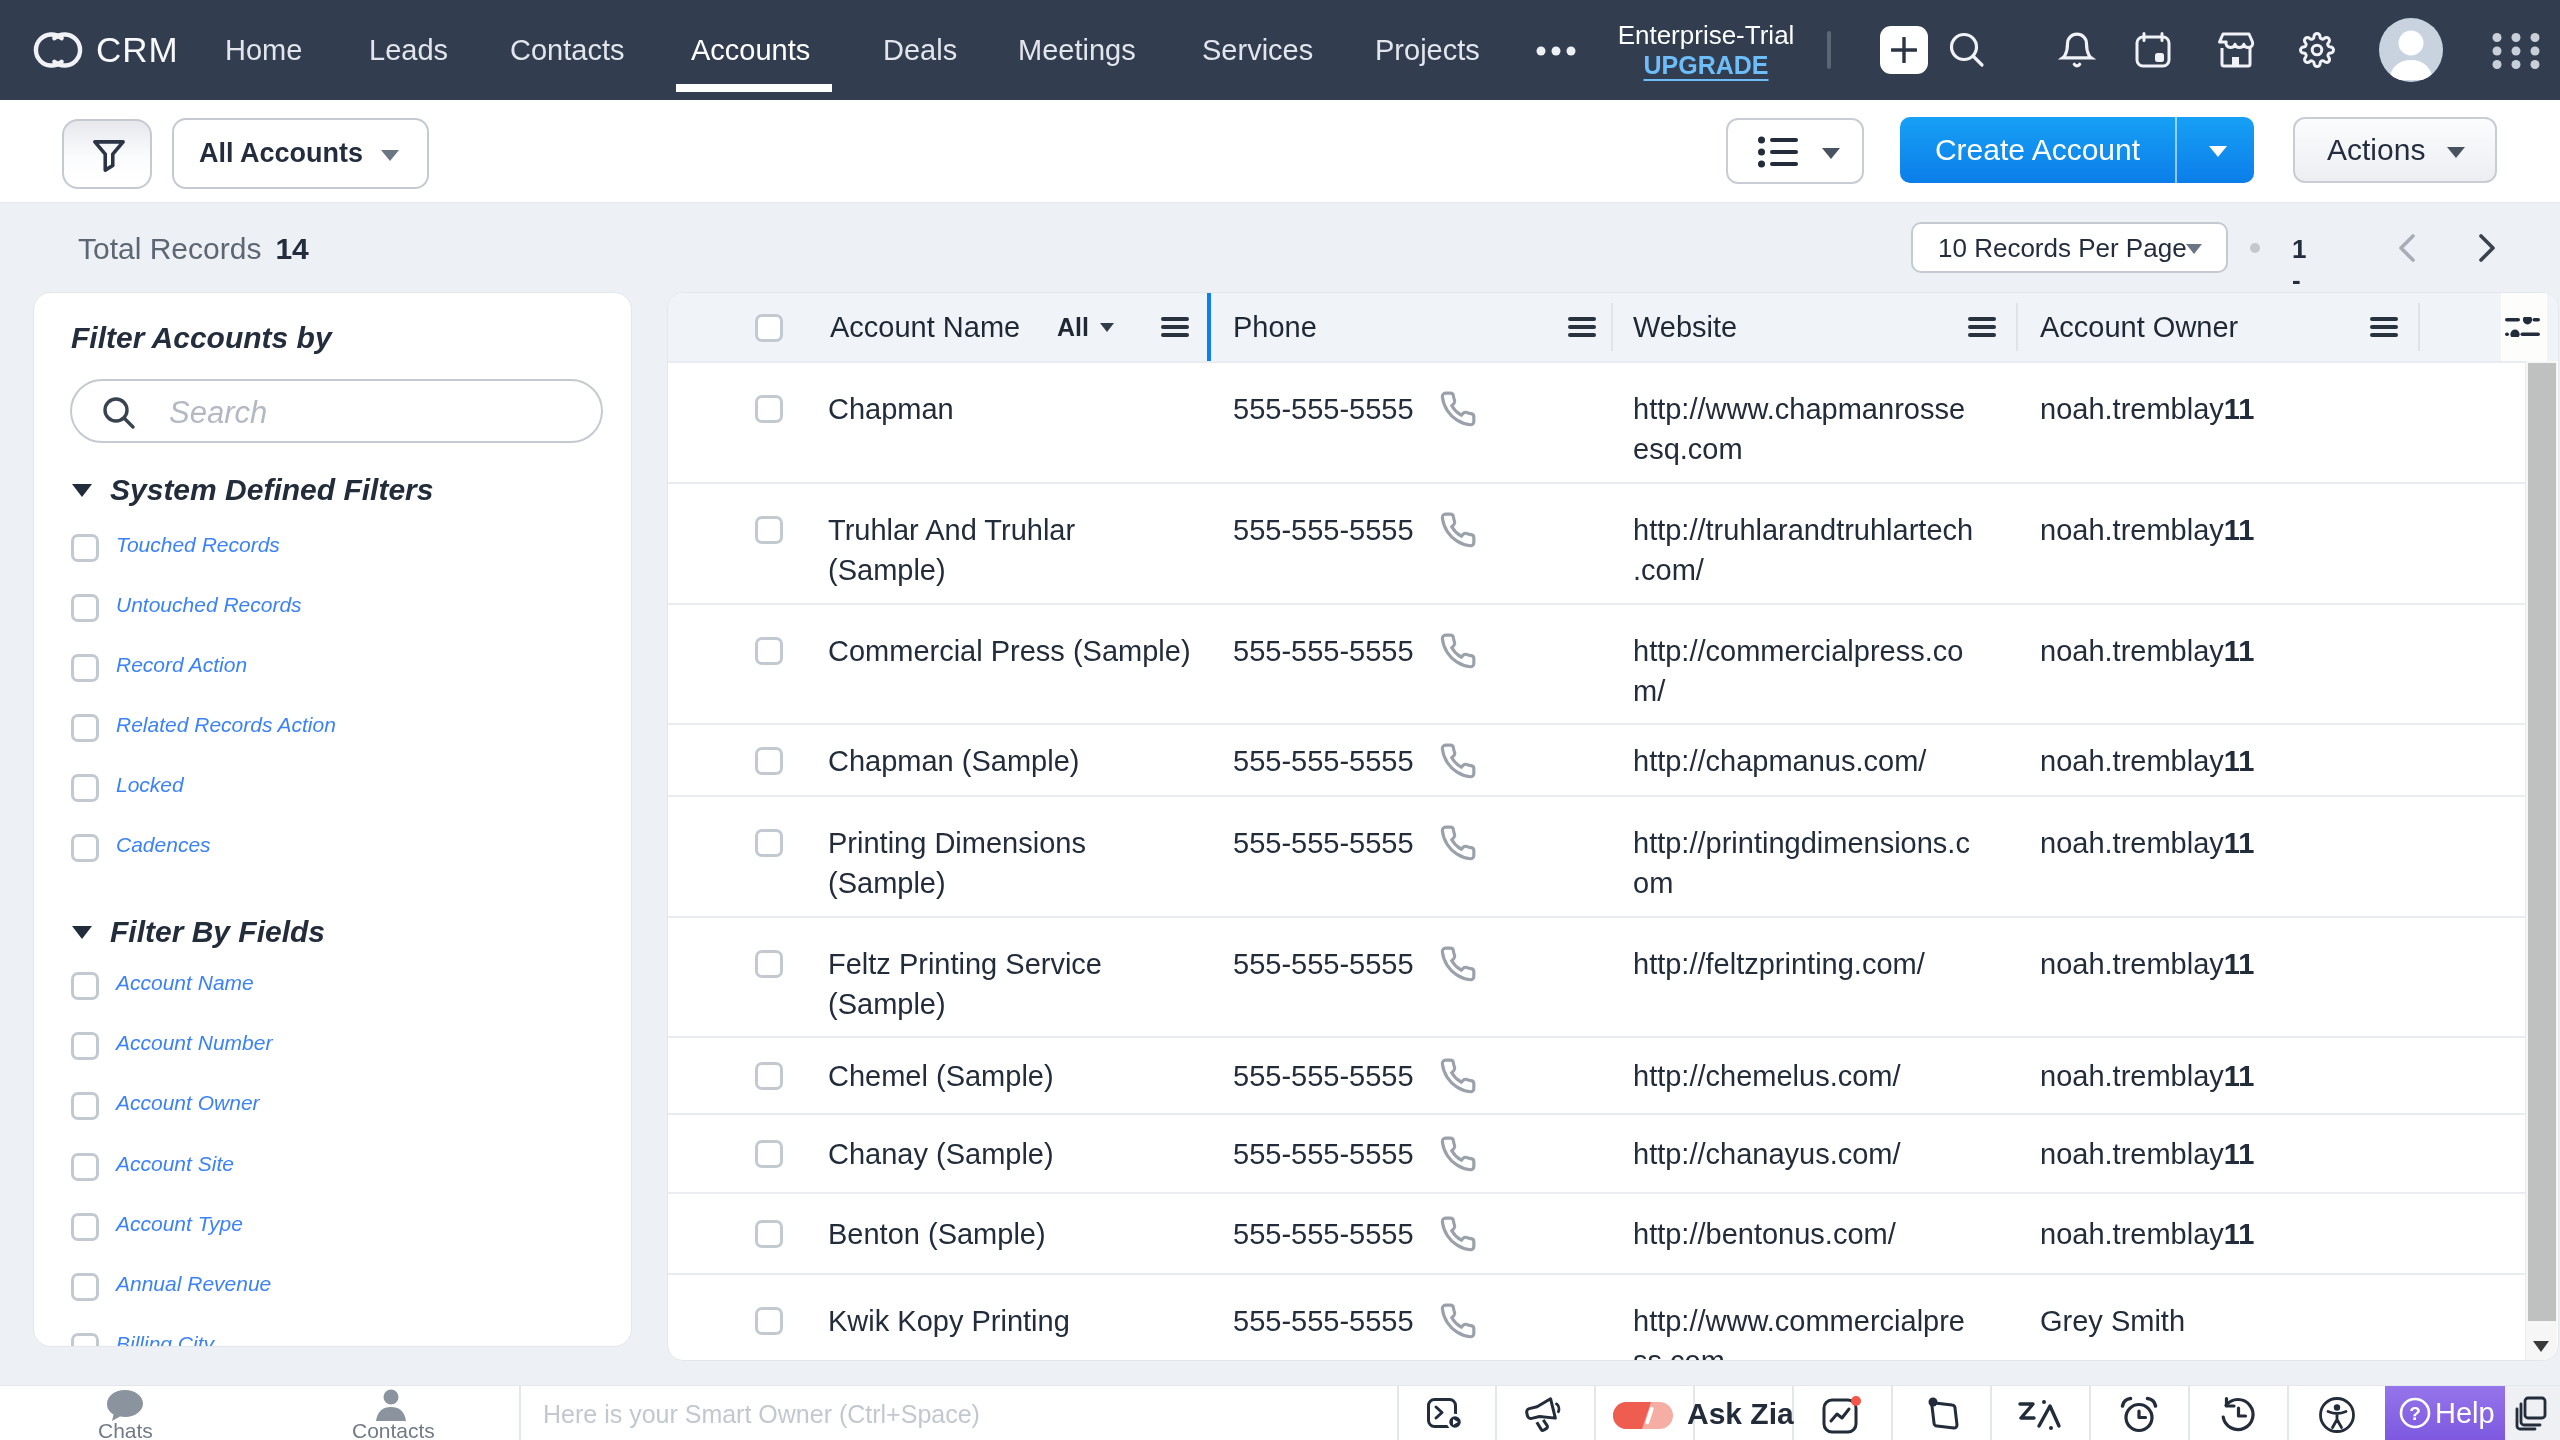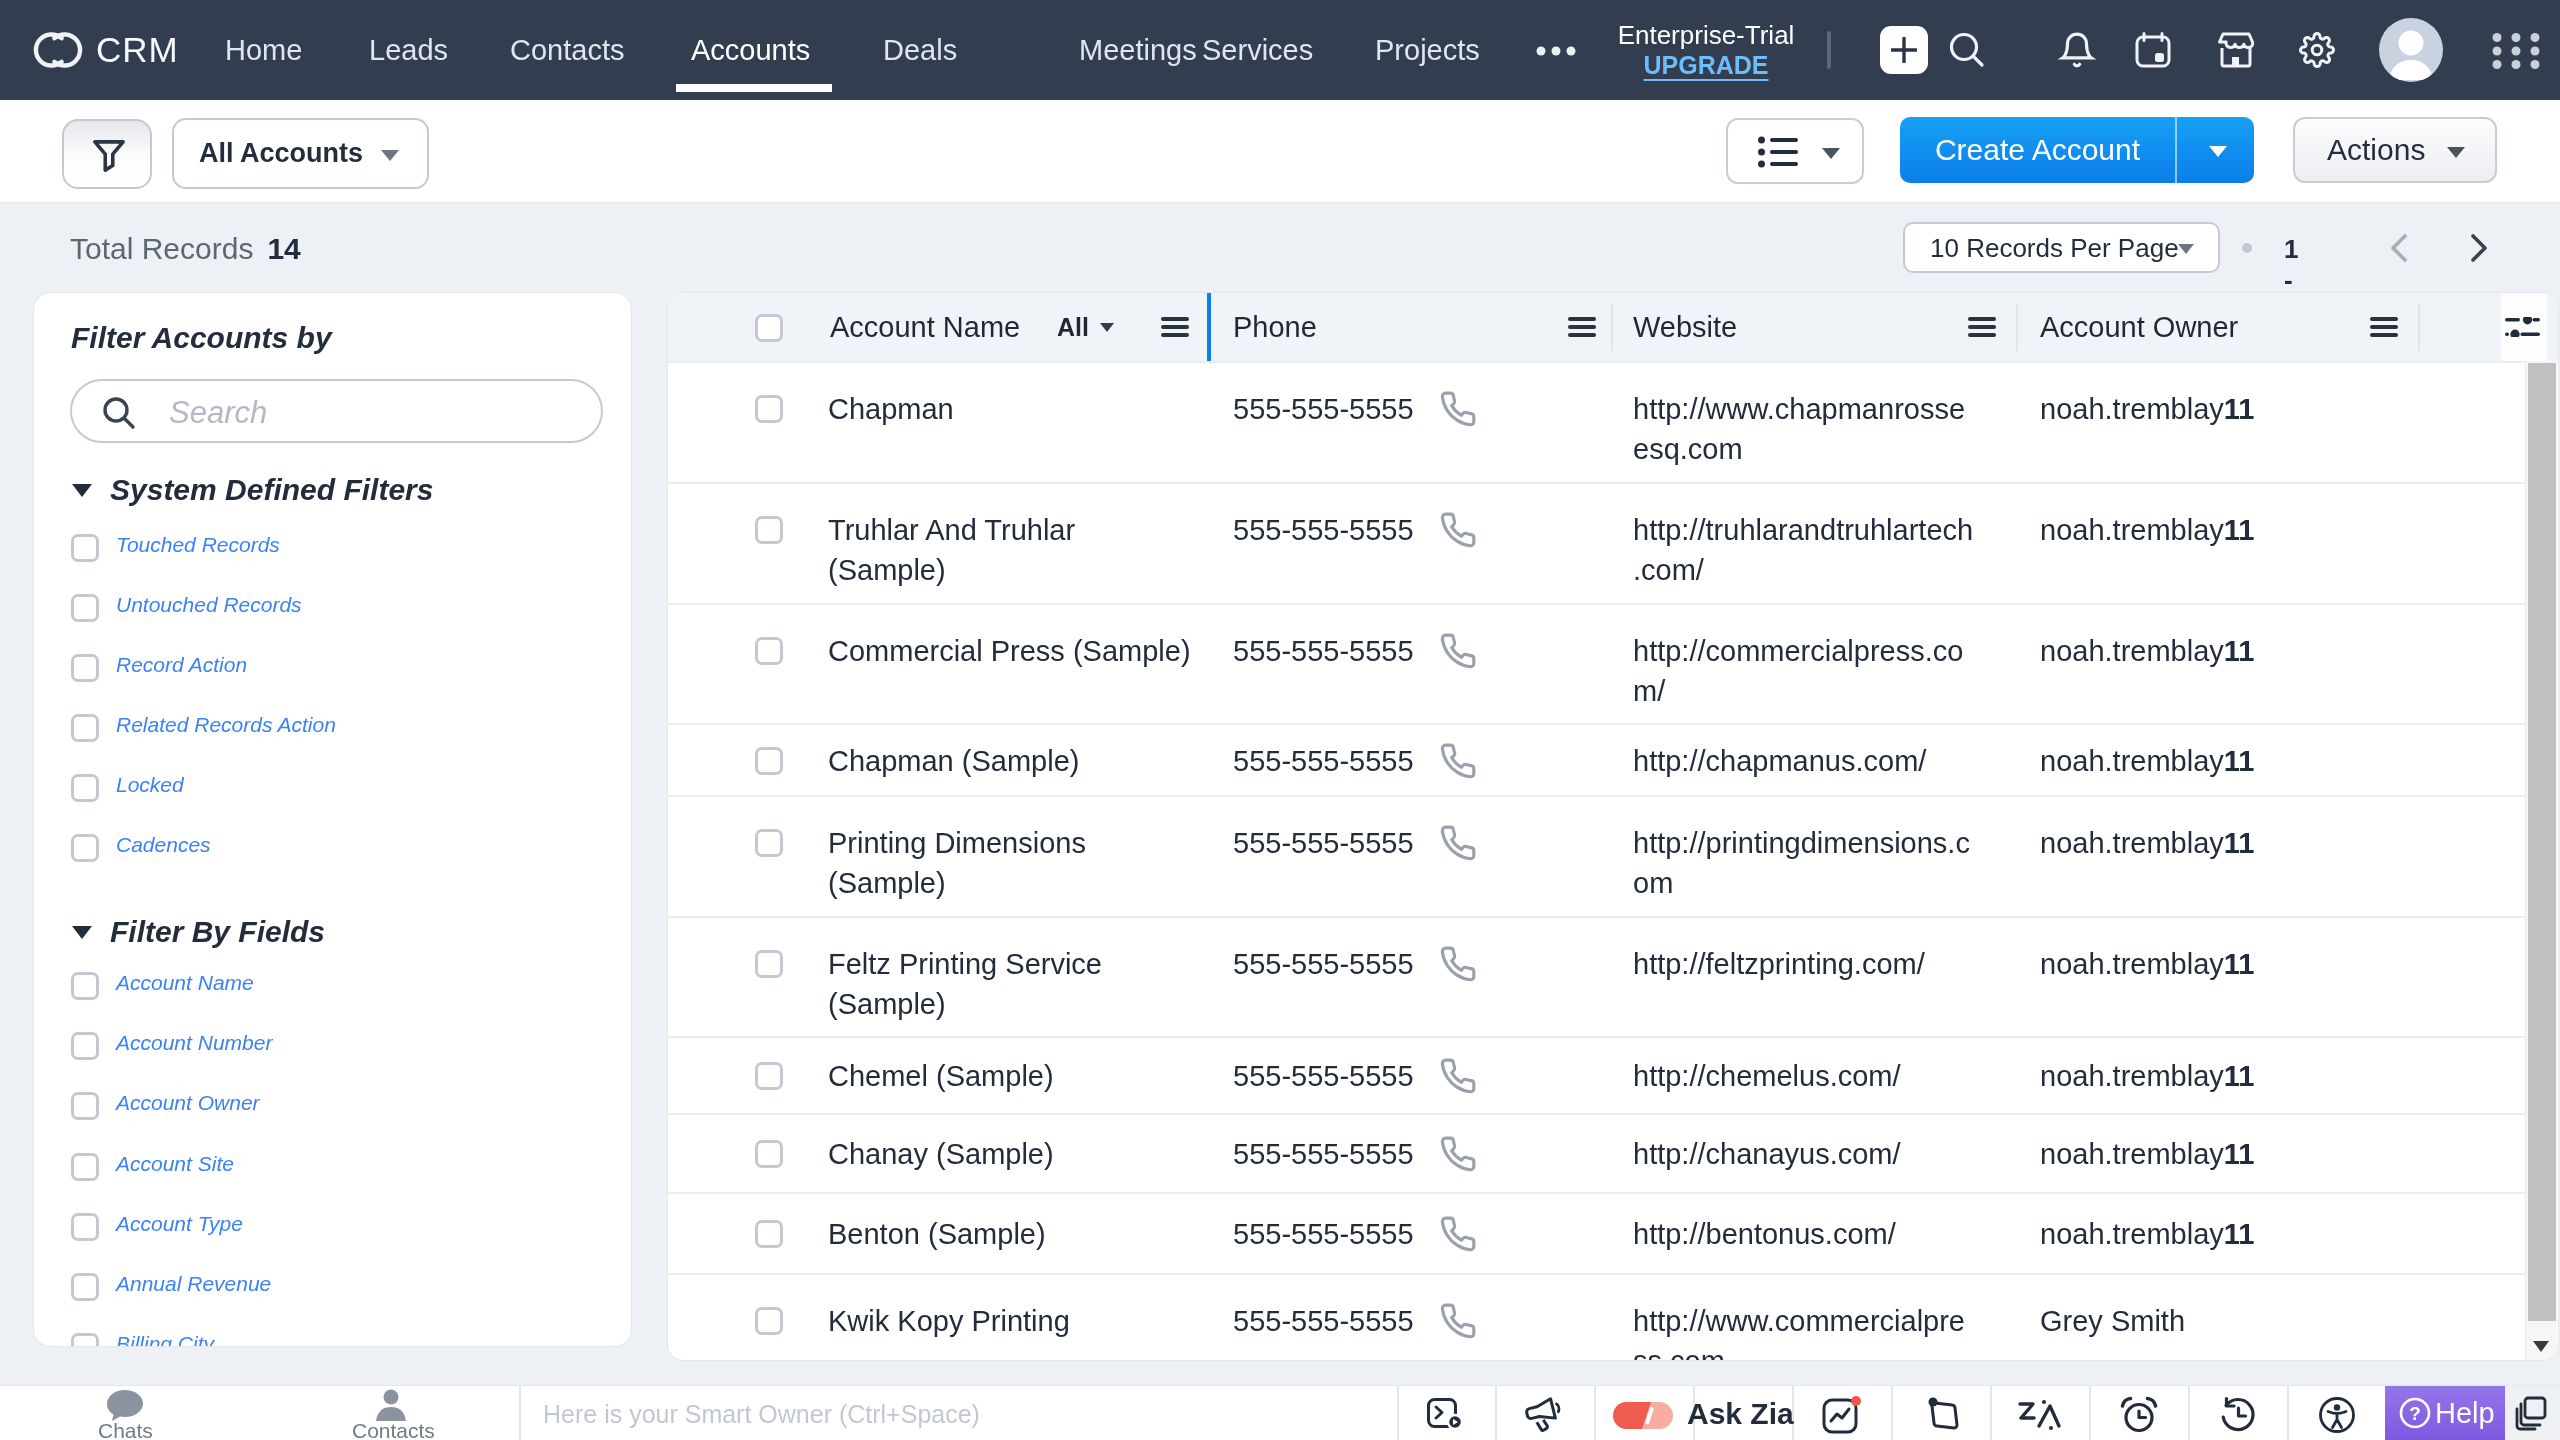--- a/index.html
+++ b/index.html
@@ -25,21 +25,21 @@
 .filterbtn { position:absolute; left:62px; top:19px; width:90px; height:70px; border:2px solid #c5cad2; border-radius:16px; background:linear-gradient(180deg,#e6e8ec 0%,#fbfcfd 55%,#ffffff 100%); }
 .allacc { position:absolute; left:172px; top:18px; width:257px; height:71px; border:2px solid #c5cad2; border-radius:14px; background:#ffffff; font-size:27px; font-weight:bold; color:#232d3d; line-height:67px; padding-left:25px; }
 .listbtn { position:absolute; left:1726px; top:18px; width:138px; height:66px; border:2px solid #c8cdd5; border-radius:12px; background:#ffffff; }
 .createbtn { position:absolute; left:1900px; top:17px; width:354px; height:66px; border-radius:10px; background:linear-gradient(180deg,#17a0f5 0%,#0b7ee9 100%); color:#ffffff; font-size:30px; }
 .createbtn .txt { position:absolute; left:0; top:0; width:275px; height:66px; text-align:center; line-height:66px; }
 .createbtn .sep { position:absolute; left:275px; top:0; width:2px; height:66px; background:rgba(255,255,255,.55); }
 .actionsbtn { position:absolute; left:2293px; top:17px; width:204px; height:66px; border:2px solid #c8cdd5; border-radius:12px; background:linear-gradient(180deg,#fbfcfd 0%,#eceef2 100%); font-size:30px; color:#232d3d; line-height:62px; padding-left:32px; }
 .caret { display:inline-block; width:0; height:0; border-left:9px solid transparent; border-right:9px solid transparent; border-top:11px solid #6b7584; }
 
 
-.status { position:absolute; left:8px; top:203px; width:2163px; height:90px; }
+.status { position:absolute; left:16px; top:203px; width:2163px; height:90px; }
 .totrec { position:absolute; left:62px; top:232px; font-size:30px; color:#5d6774; }
 .totrec b { color:#232d3d; margin-left:14px; }
 .perpage { position:absolute; left:1895px; width:317px; height:51px; background:#ffffff; border:2px solid #c5cad2; border-radius:10px; font-size:26px; color:#232d3d; line-height:49px; padding-left:25px; }
 .pgnum { position:absolute; left:2276px; font-size:26px; font-weight:bold; color:#232d3d; letter-spacing:0.5px; }
 
 
 .side { position:absolute; left:33px; top:292px; width:599px; height:1055px; background:#ffffff; border:1px solid #e3e7ec; border-radius:18px; overflow:hidden;font-style:italic; }
 .searchbox { position:absolute; left:36px; top:86px; width:533px; height:64px; border:2px solid #c5cad2; border-radius:32px; }
 .searchbox .ph { position:absolute; left:97px; top:14px; font-size:31px; color:#b2b9c3; }
 .sechead { position:absolute; left:69px; font-size:30px; font-weight:bold; color:#222c3a; }
@@ -76,21 +76,21 @@
   <svg class="abs" style="left:33px;top:32px" width="50" height="36" viewBox="0 0 50 36" fill="none">
     <path d="M28.5 6.2 A15.5 15.5 0 1 0 28.5 29.8" stroke="#f0f2f5" stroke-width="4.4" stroke-linecap="round"></path>
     <path d="M21.5 29.8 A15.5 15.5 0 1 0 21.5 6.2" stroke="#f0f2f5" stroke-width="4.4" stroke-linecap="round"></path>
   </svg>
   <div class="item crm" style="left:96px">CRM</div>
   <div class="item" style="left:225px">Home</div>
   <div class="item" style="left:369px">Leads</div>
   <div class="item" style="left:510px">Contacts</div>
   <div class="item active" style="left:691px">Accounts</div>
   <div class="item" style="left:883px">Deals</div>
-  <div class="item" style="left:1079px">Meetings</div>
+  <div class="item" style="left:1018px">Meetings</div>
   <div class="item" style="left:1202px">Services</div>
   <div class="item" style="left:1375px">Projects</div>
   <svg class="abs" style="left:1536px;top:44px" width="40" height="14" viewBox="0 0 40 14">
       <circle cx="5" cy="7" r="4.5" fill="#eef1f4"></circle>
       <circle cx="20" cy="7" r="4.5" fill="#eef1f4"></circle>
       <circle cx="35" cy="7" r="4.5" fill="#eef1f4"></circle>
     </svg>
   <div class="underline"></div>
   <div class="enttrial">Enterprise-Trial</div>
   <div class="upgrade"><u>UPGRADE</u></div>

